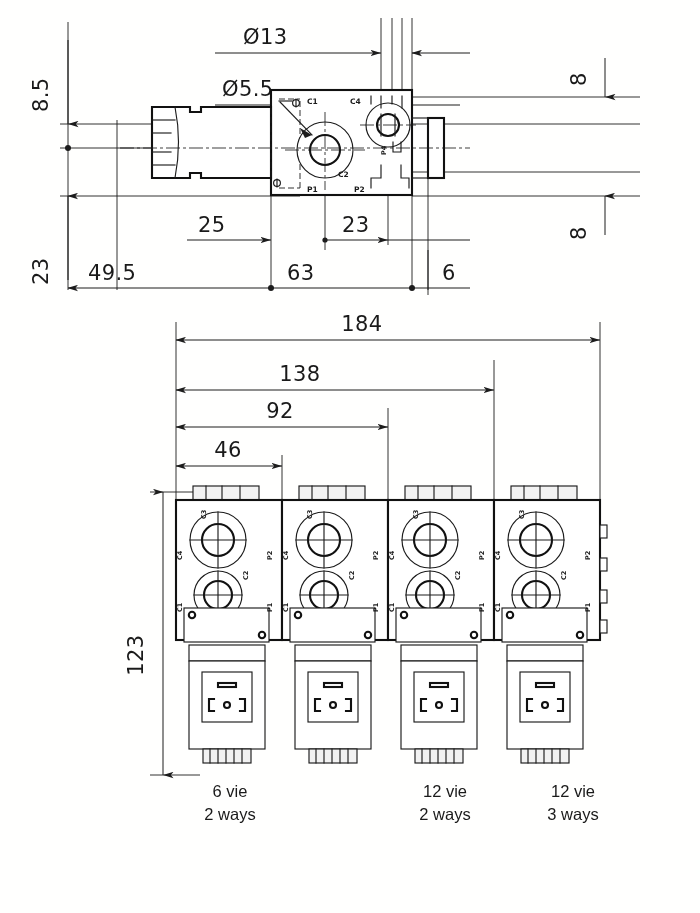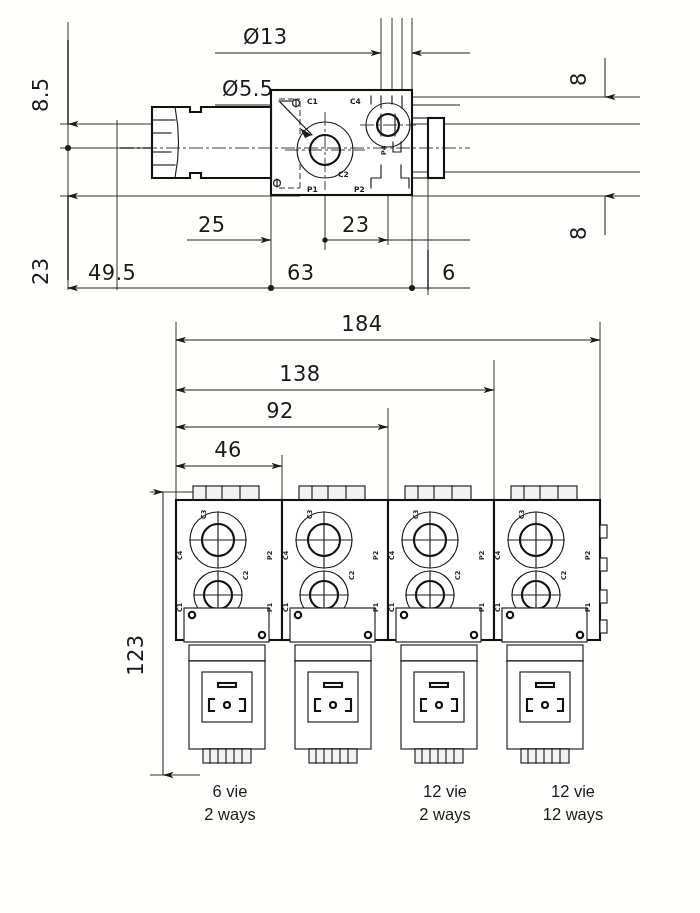--- a/index.html
+++ b/index.html
@@ -458,18 +458,18 @@
     </div>
 
 
     <div class="caption-col" style="left:392px; width:106px;">
       <span class="cap-line">12 vie</span>
       <span class="cap-line">2 ways</span>
     </div>
 
     <div class="caption-col" style="left:520px; width:106px;text-align:center;">
       <span class="cap-line">12 vie</span>
-      <span class="cap-line">12 ways</span>
+      <span class="cap-line">3 ways</span>
     </div>
 
   </div>
 
 </div>
 
 </body></html>

